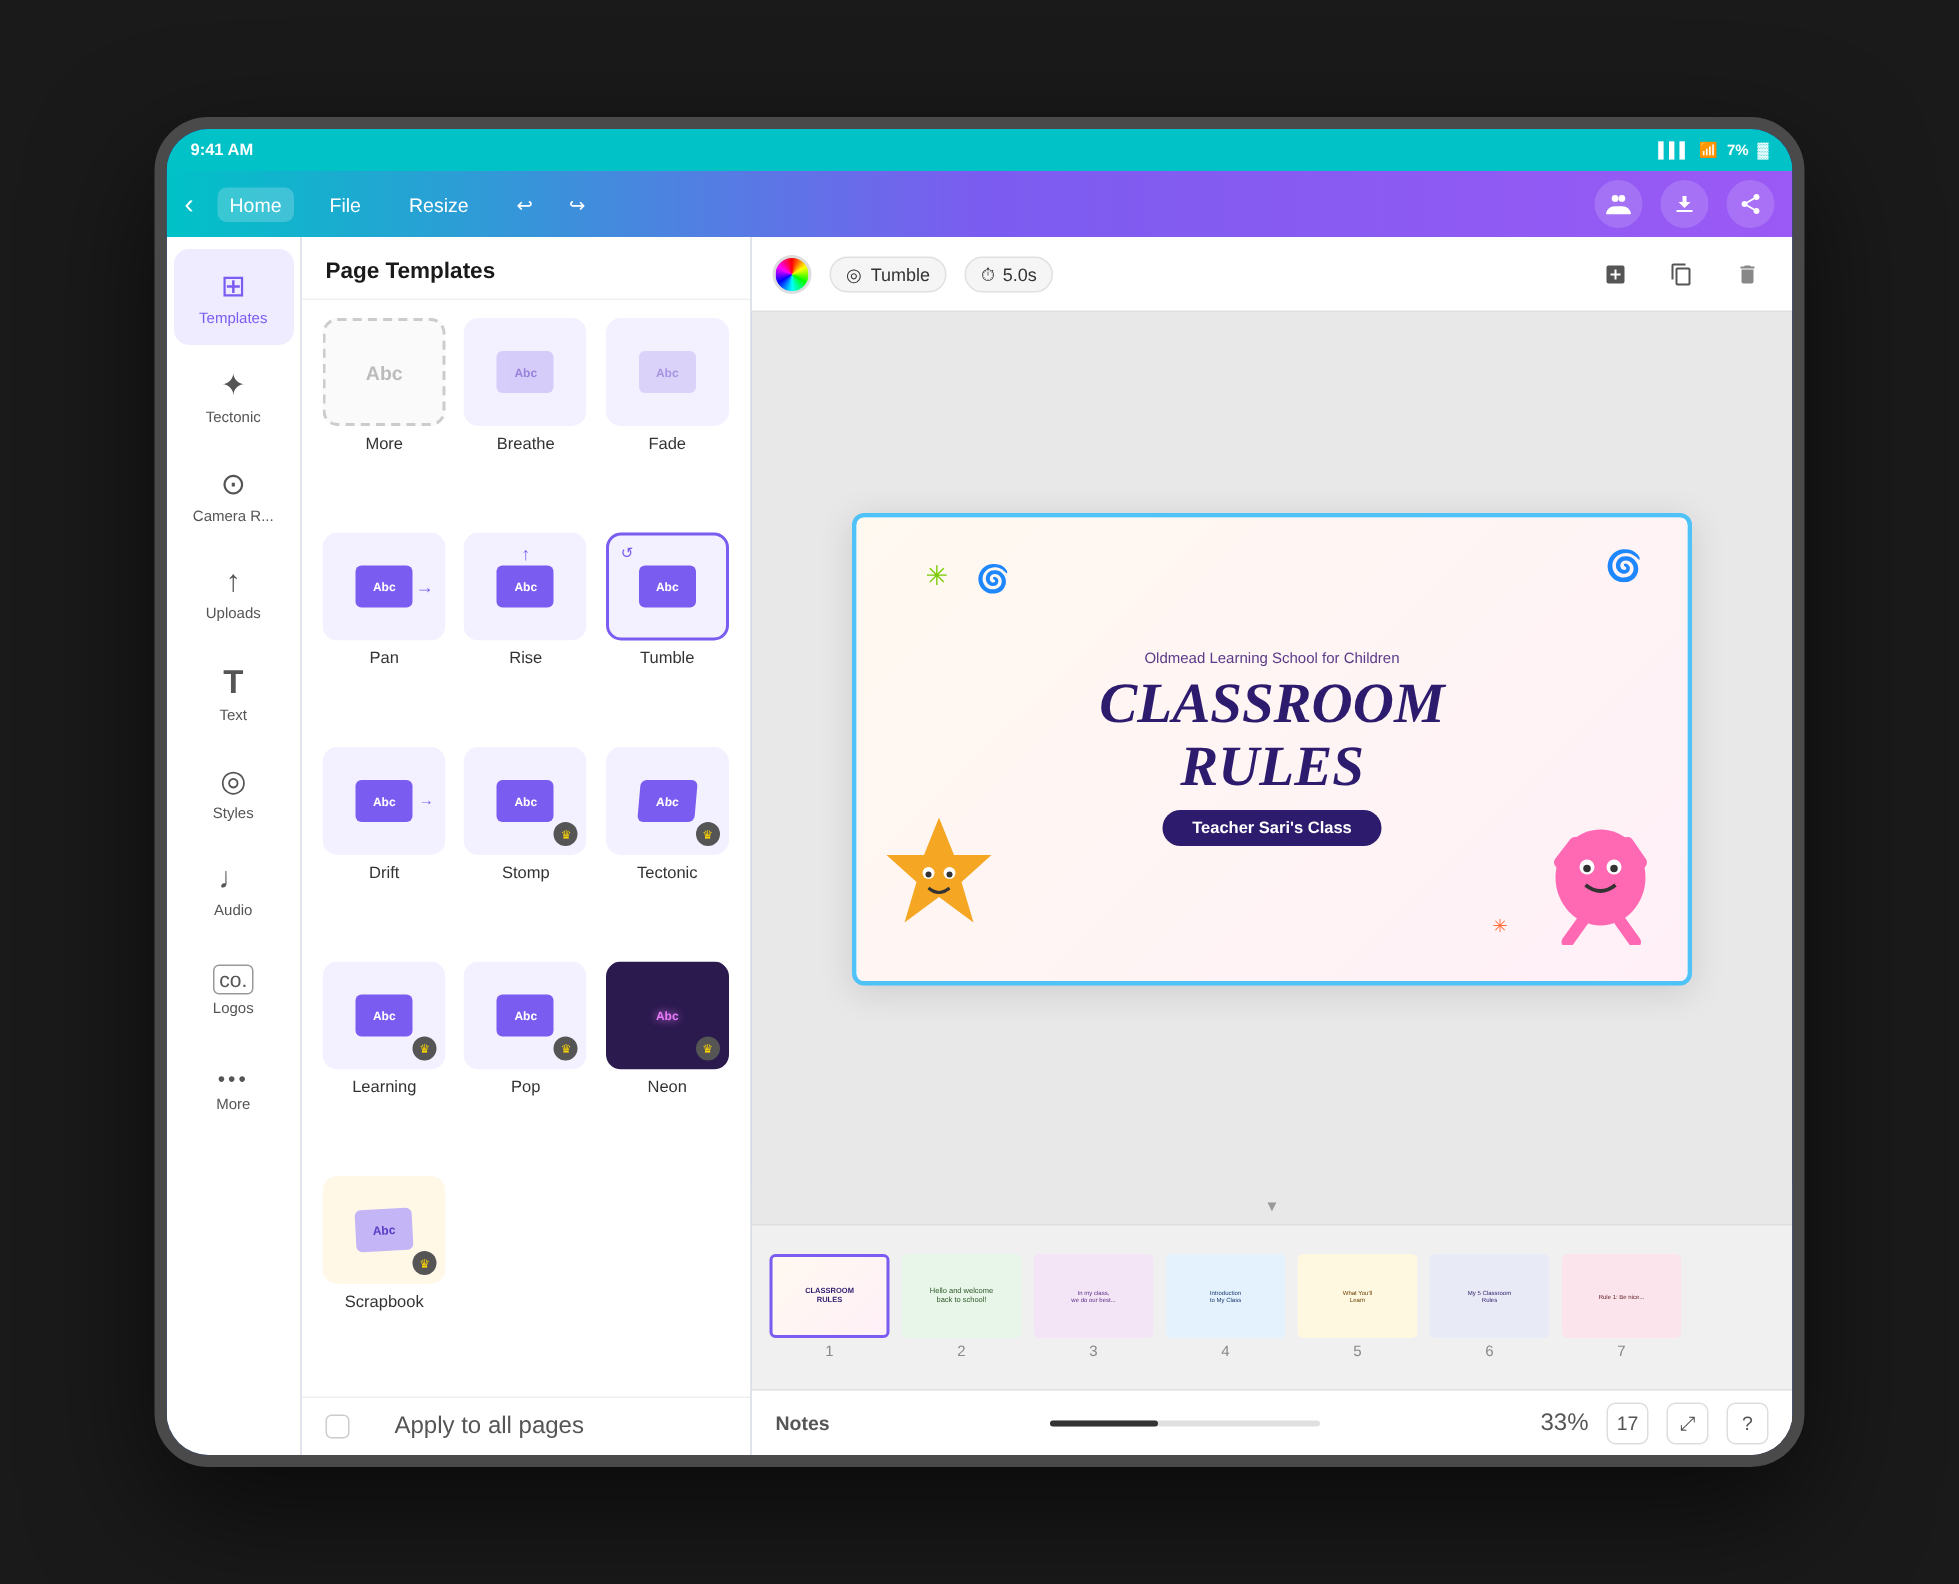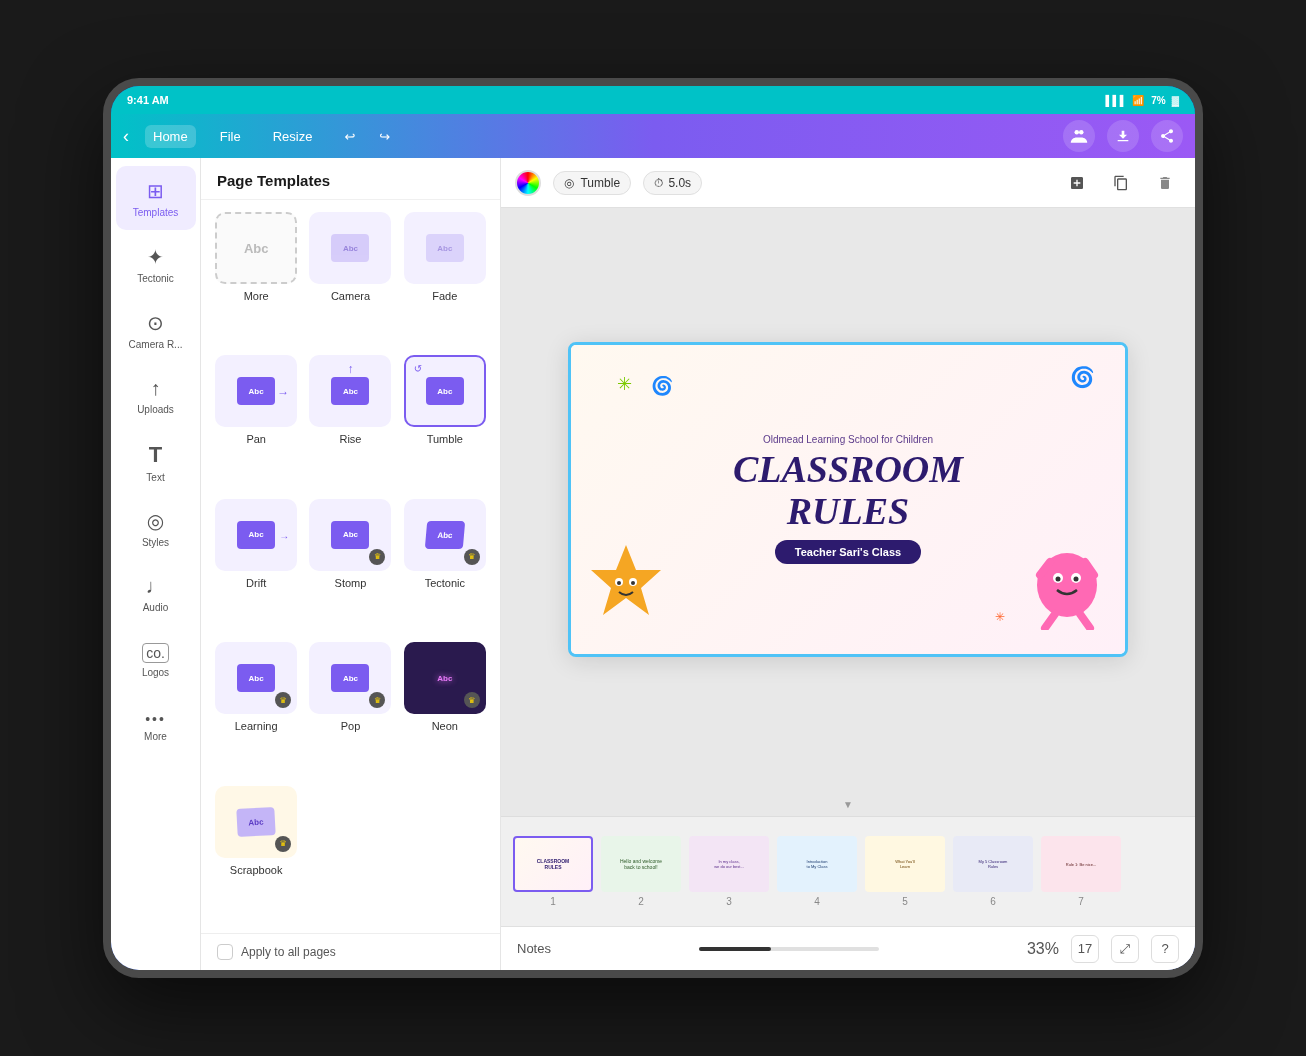--- a/index.html
+++ b/index.html
@@ -214,22 +214,23 @@
       align-items: center;
       gap: 8px;
     }
     .apply-all-checkbox {
       width: 16px;
       height: 16px;
       border: 1.5px solid #ccc;
       border-radius: 4px;
     }
     .apply-all-label {
-      font-size: 12px;
+      font-size: 16px;
       color: #555;
+      margin-left: 22px;
     }
     
     .canvas-area {
       flex: 1;
       background: #e8e8e8;
       display: flex;
       flex-direction: column;
       overflow: hidden;
     }
     .canvas-toolbar {
@@ -408,20 +409,21 @@
       background: white;
       border-top: 1px solid #e0e0e0;
       display: flex;
       align-items: center;
       padding: 0 16px;
       gap: 12px;
     }
     .notes-label {
       font-size: 13px;
       color: #555;
+      font-weight: bold;
     }
     .bottom-spacer { flex: 1; }
     .bottom-progress {
       width: 180px;
       height: 4px;
       background: #e0e0e0;
       border-radius: 2px;
     }
     .bottom-progress-fill {
       width: 40%;
@@ -570,21 +572,21 @@
             <span class="anim-label">More</span>
           </div>
 
 
           <div class="anim-item">
             <div class="anim-preview" style="background:#f3f0ff;">
               <div style="display:flex;flex-direction:column;align-items:center;">
                 <div style="width:38px;height:28px;background:#c4b5f7;border-radius:4px;display:flex;align-items:center;justify-content:center;font-size:8px;font-weight:700;color:#5b3cc4;opacity:0.6;">Abc</div>
               </div>
             </div>
-            <span class="anim-label">Camera</span>
+            <span class="anim-label">Breathe</span>
           </div>
 
           <div class="anim-item">
             <div class="anim-preview">
               <div style="width:38px;height:28px;background:#c4b5f7;border-radius:4px;display:flex;align-items:center;justify-content:center;font-size:8px;font-weight:700;color:#5b3cc4;opacity:0.5;">Abc</div>
             </div>
             <span class="anim-label">Fade</span>
           </div>
 
           <div class="anim-item">

